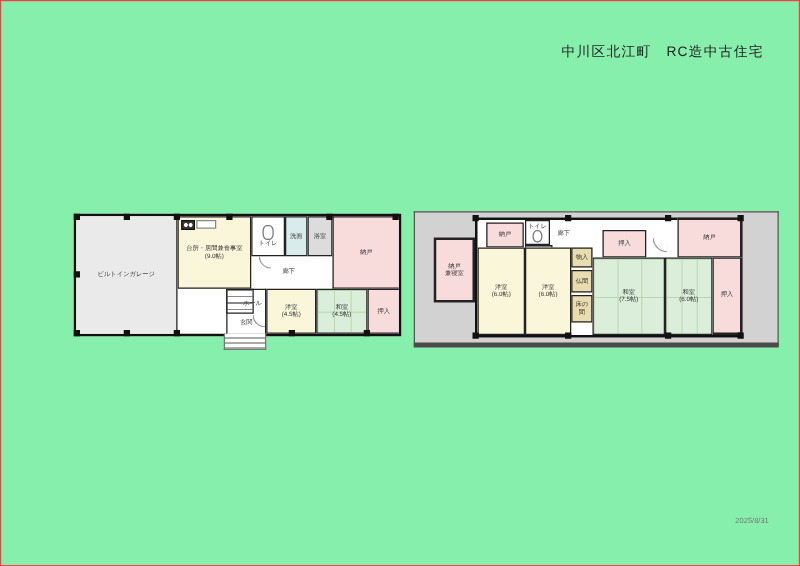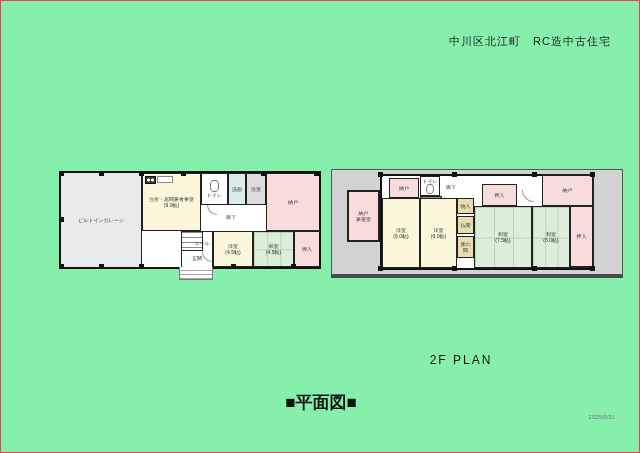--- a/index.html
+++ b/index.html
@@ -179,18 +179,16 @@
     <div class="pillar" style="left:46px;top:2px;"></div>
     <div class="pillar" style="left:120px;top:2px;"></div>
     <div class="pillar" style="left:200px;top:2px;"></div>
     <div class="pillar" style="left:258px;top:2px;"></div>
     <div class="pillar" style="left:46px;top:96px;"></div>
     <div class="pillar" style="left:120px;top:96px;"></div>
     <div class="pillar" style="left:200px;top:96px;"></div>
     <div class="pillar" style="left:258px;top:96px;"></div>
   </div>
 
-  <div class="plan-title" style="left:400px;top:352px;width:120px;">2F PLAN</div>
 
-  <div class="caption">■平面図■</div>
   <div class="datestamp">2025/8/31</div>
 
 </div>
 
 </body></html>

